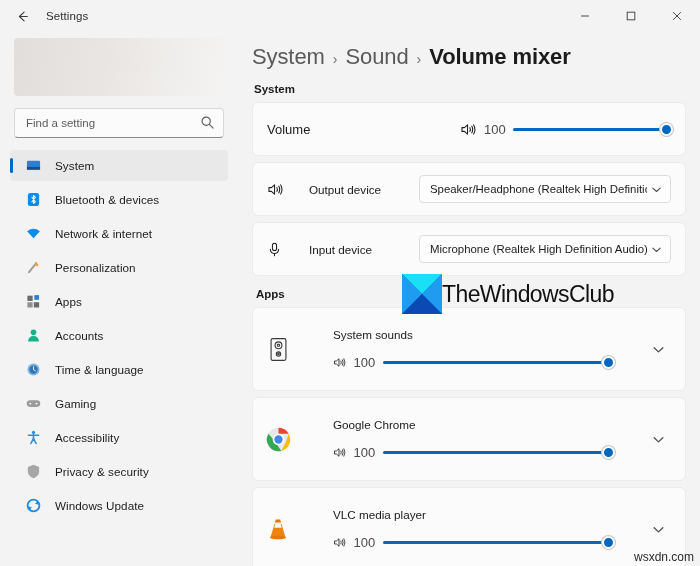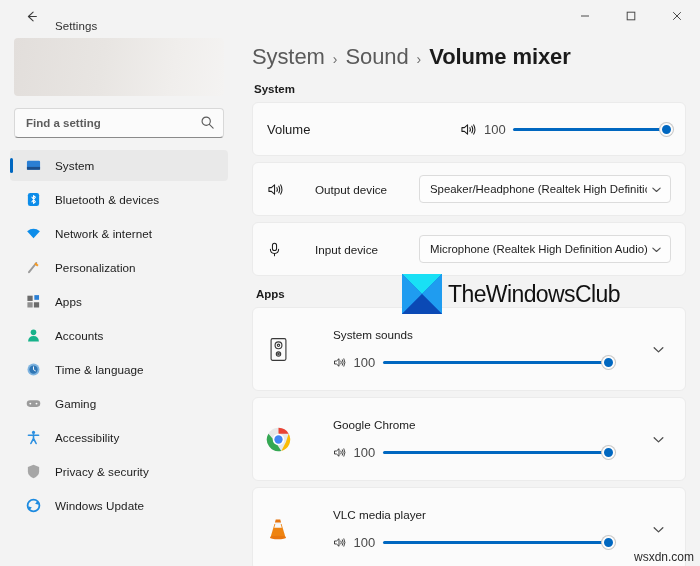--- a/index.html
+++ b/index.html
@@ -5,21 +5,21 @@
   * { box-sizing: border-box; margin: 0; padding: 0; }
   html, body {
     width: 700px; height: 566px;
     font-family: "Liberation Sans", sans-serif;
     background: #f3f3f3;
     overflow: hidden;
   }
   .window { position: relative; width: 700px; height: 566px; background: #f3f3f3; display: flex; flex-direction: column; }
 
   
-  .titlebar { height: 32px; display: flex; align-items: flex-end; flex: 0 0 32px; background: #f3f3f3; padding-left: 9px; }
+  .titlebar { height: 32px; display: flex; align-items: center; flex: 0 0 32px; background: #f3f3f3; }
   .back-btn {
     width: 32px; height: 32px; margin-left: 6px;
     display: flex; align-items: center; justify-content: center;
     border-radius: 4px; color: #3b3b3b;
   }
   .back-btn svg { width: 13px; height: 13px; }
   .app-title { font-size: 11.5px; color: #303030; margin-left: 8px; letter-spacing: .1px; }
   .win-controls { margin-left: auto; display: flex; height: 32px; }
   .wc { width: 46px; height: 32px; display: flex; align-items: center; justify-content: center; color: #4a4a4a; }
   .wc svg { width: 10px; height: 10px; }
@@ -30,21 +30,21 @@
   
   .sidebar { width: 238px; flex: 0 0 238px; display: flex; flex-direction: column; padding: 0 8px; }
   .account-banner {
     height: 58px; margin: 6px 6px 0 6px; border-radius: 4px;
     background: linear-gradient(100deg,#e2dedb 0%,#e8e5e2 42%,#f0eeec 75%,#f4f3f2 100%);
   }
   .search-wrap { margin: 12px 6px 10px 6px; position: relative; }
   .search-box {
     width: 100%; height: 30px; border: 1px solid #d8d8d8; border-bottom: 1px solid #8a8a8a;
     border-radius: 4px; background: #fbfbfb; padding: 0 30px 0 11px;
-    font-size: 11.5px; color: #5d5d5d; font-family: "Liberation Sans", sans-serif; outline: none; font-weight: bold;
+    font-size: 11.5px; color: #5d5d5d; font-family: "Liberation Sans", sans-serif; outline: none;
   }
   .search-box::placeholder { color: #5d5d5d; }
   .search-icon { position: absolute; right: 9px; top: 7px; width: 15px; height: 15px; color: #5a5a5a; pointer-events: none; }
 
   .nav { margin-top: 2px; }
   .nav-item {
     position: relative; height: 31px; display: flex; align-items: center;
     border-radius: 4px; padding-left: 14px; margin: 0 2px 3px 2px; cursor: default;
   }
   .nav-item.selected { background: #e9e9e9; }
@@ -78,21 +78,21 @@
 
   .slider { position: relative; height: 16px; display: flex; align-items: center; }
   .slider .track { height: 3px; background: #0067c0; border-radius: 2px; }
   .slider .thumb {
     position: absolute; right: -2px; width: 13px; height: 13px; border-radius: 50%;
     background: #0067c0; border: 2.5px solid #fbfbfb; box-shadow: 0 0 0 1px #c7c7c7;
   }
 
   .row-device { height: 52px; display: flex; align-items: center; padding: 0 14px; }
   .dev-ico { width: 20px; flex: 0 0 20px; color: #1d1d1d; display: flex; align-items: center; }
-  .dev-label { font-size: 11.7px; color: #1b1b1b; margin-left: 28px; }
+  .dev-label { font-size: 11.7px; color: #1b1b1b; margin-left: 22px; }
   .combo {
     margin-left: auto; width: 252px; height: 28px; border: 1px solid #dcdcdc; border-radius: 4px;
     background: #fdfdfd; display: flex; align-items: center; padding: 0 8px 0 10px;
   }
   .combo-text {
     font-size: 11.4px; color: #1b1b1b; white-space: nowrap; overflow: hidden;
     text-overflow: clip; flex: 1 1 auto;
   }
   .chev { width: 11px; height: 11px; color: #4e4e4e; flex: 0 0 11px; margin-left: 4px; }
 
@@ -101,21 +101,21 @@
   .app-card { height: 82px; display: flex; align-items: center; padding: 0 14px 0 10px; gap: 32px; }
   .app-ico { width: 30px; flex: 0 0 30px; display: flex; align-items: center; justify-content: center; }
   .app-main { flex: 1 1 auto; min-width: 0; padding-left: 8px; }
   .app-name { font-size: 11.7px; color: #1b1b1b; margin-bottom: 13px; }
   .app-slider-row { display: flex; align-items: center; gap: 7px; }
   .app-expand { width: 26px; flex: 0 0 26px; display: flex; align-items: center; justify-content: center; color: #4e4e4e; }
   .app-expand svg { width: 13px; height: 13px; }
 
   
   .watermark {
-    position: absolute; left: 148px; top: -14px; display: flex; align-items: center; gap: 6px; z-index: 5;
+    position: absolute; left: 148px; top: -14px; display: flex; align-items: center; z-index: 5;
   }
   .wm-logo { width: 40px; height: 40px; position: relative; overflow: hidden; background: #0b63d6; }
   .wm-text { font-size: 23px; color: #111; letter-spacing: -.6px; font-family: "Liberation Sans", sans-serif; }
   .corner-wm {
     position: absolute; right: 6px; bottom: 2px; font-size: 12px; color: #2b2b2b;
     font-family: "Liberation Sans", sans-serif; z-index: 6;
   }
 </style>
 </head>
 <body>

